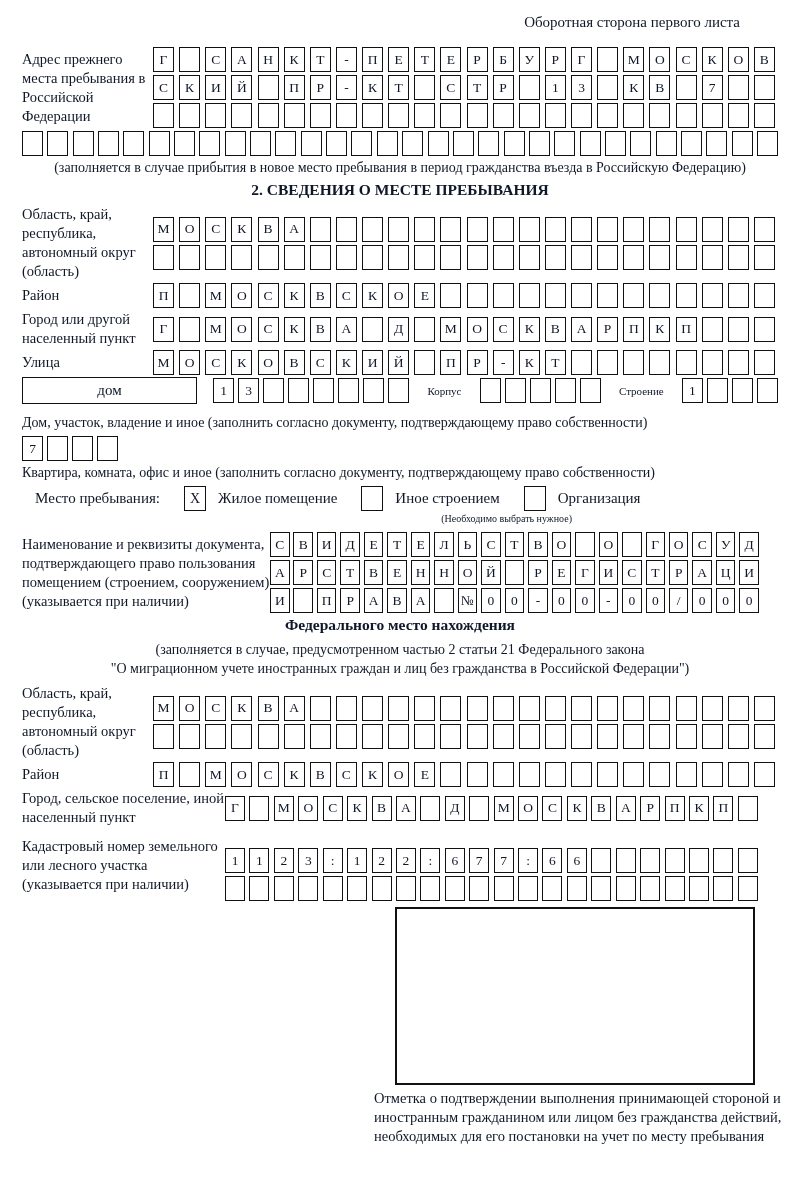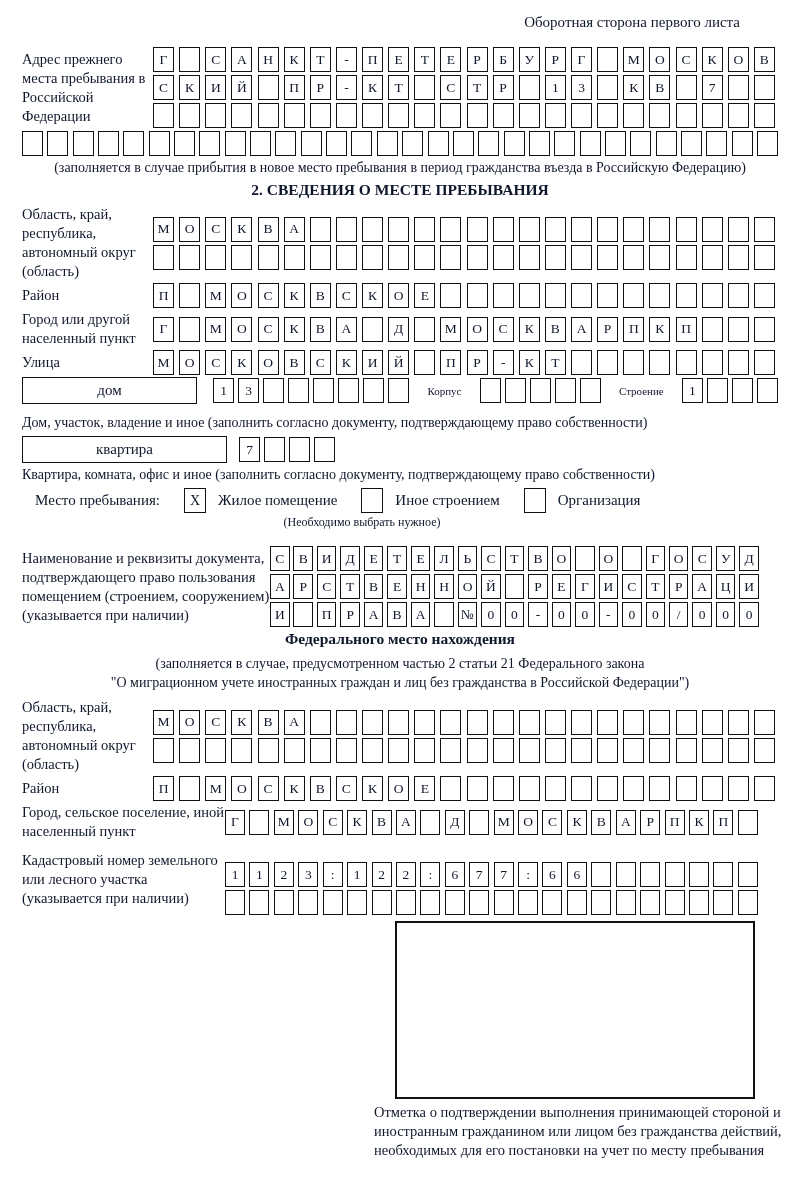--- a/index.html
+++ b/index.html
@@ -34,21 +34,21 @@
   .inline-row { display:flex; align-items:center; width:756px; justify-content:space-between; margin-bottom:10px; }
   .named-box { height:27px; border:1.6px solid #111; display:flex; align-items:center; justify-content:center; font-size:15px; }
   .dom-box { width:175px; }
   .kv-box { width:205px; }
   .grp { display:flex; gap:4px; }
   .small-lbl { font-size:11px; padding:0 2px; }
   .apt-row { display:flex; align-items:center; gap:12px; margin-bottom:2px; }
   .chk-row { display:flex; align-items:center; gap:10px; margin:4px 0 2px 13px; font-size:15px; }
   .chk-box { width:22px; height:25px; border:1.6px solid #111; display:flex; align-items:center; justify-content:center; font-size:14px; }
   .chk-opt { display:flex; align-items:center; gap:12px; margin-left:14px; }
-  .chk-caption { width:420px; margin-left:130px; text-align:center; font-size:12px; margin-bottom:16px; }
+  .chk-caption { width:420px; margin-left:130px; text-align:right; font-size:10px; margin-bottom:8px; }
   .fact-cap { text-align:center; font-size:14px; line-height:19px; }
   .stamp-box { margin:6px 0 4px 373px; width:360px; height:178px; border:2px solid #111; }
   .confirm-cap { margin-left:352px; width:420px; text-align:left; font-size:14.5px; line-height:19px; }
   .mb0 { margin-bottom:0; }
 </style>
 </head>
 <body>
 
 <div class="page">
 
@@ -345,21 +345,20 @@
     <div class="grp">
         <div class="cell">1</div>
         <div class="cell"></div>
         <div class="cell"></div>
         <div class="cell"></div>
       </div>
   </div>
   <div class="caption">Дом, участок, владение и иное (заполнить согласно документу, подтверждающему право собственности)</div>
 
   <div class="apt-row">
-    <div class="named-box kv-box">квартира</div>
     <div class="grp">
         <div class="cell">7</div>
         <div class="cell"></div>
         <div class="cell"></div>
         <div class="cell"></div>
       </div>
   </div>
   <div class="caption">Квартира, комната, офис и иное (заполнить согласно документу, подтверждающему право собственности)</div>
 
   <div class="chk-row">

